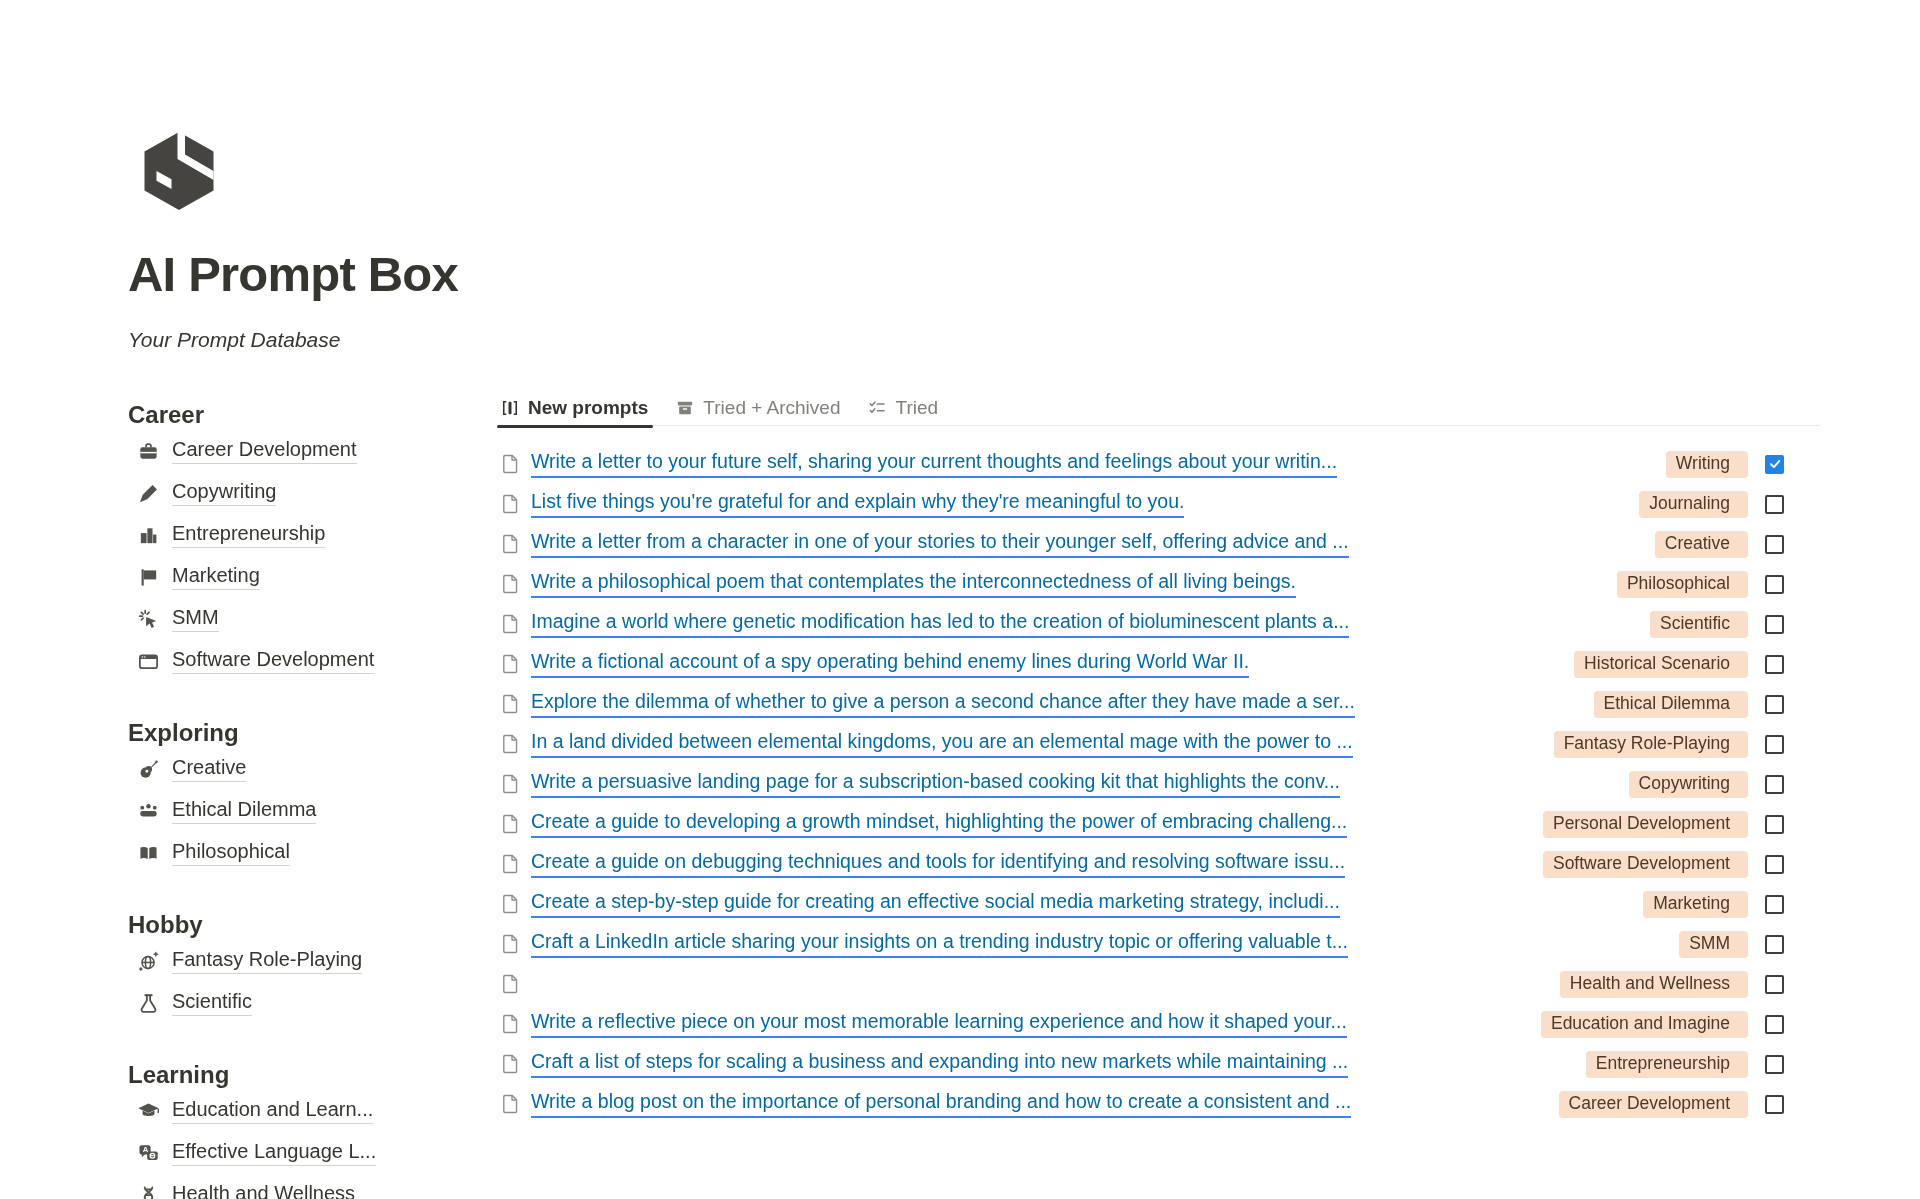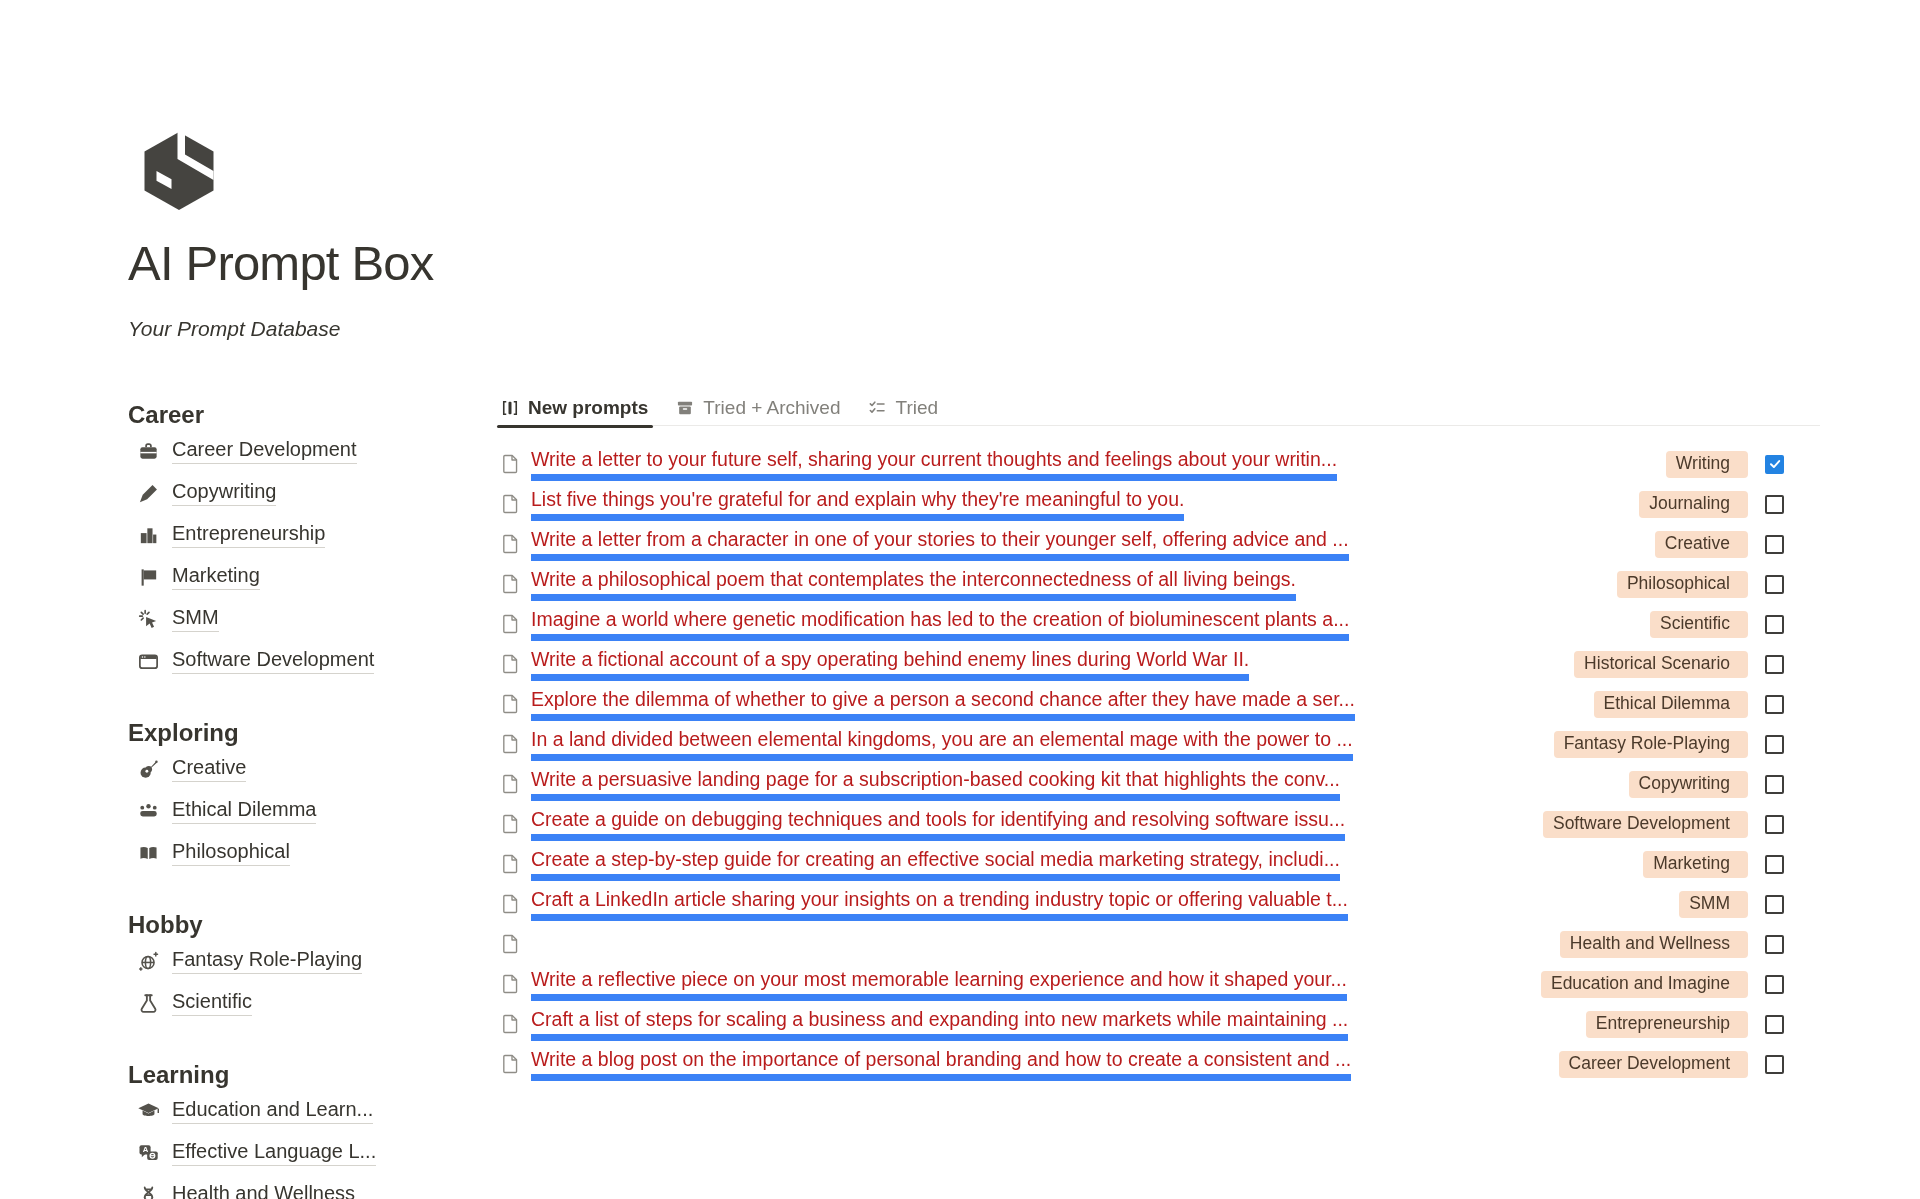--- a/index.html
+++ b/index.html
@@ -4,21 +4,21 @@
 <style>
   * { box-sizing: border-box; margin: 0; padding: 0; }
   html,body { background:#fff; }
   body { font-family:"Liberation Sans", sans-serif; color:#37352f; }
   .page { position:relative; width:1920px; height:1199px; background:#fff; overflow:hidden; }
 
   
   .header { position:absolute; left:128px; top:128px; }
   .logo { margin-left:12px; width:78px; height:86px; color:#454440; }
   .logo svg { width:78px; height:86px; display:block; }
-  .page-title { margin-top:21px; font-size:49px; font-weight:400; letter-spacing:-0.8px; color:#37352f; }
+  .page-title { margin-top:32px; font-size:49px; font-weight:700; letter-spacing:-0.8px; color:#37352f; }
   .page-subtitle { margin-top:26px; font-size:21px; font-weight:400; font-style:italic; color:#37352f; }
 
   
   .sidebar { position:absolute; left:128px; top:400px; width:320px; }
   .side-section { margin-bottom:36px; }
   .side-heading { font-size:24px; font-weight:700; line-height:30px; color:#37352f; }
   .side-items { margin-top:0; }
   .side-item { display:flex; align-items:center; height:42px; padding-left:9px; cursor:pointer; }
   .side-item .icn { width:23px; height:23px; color:#54524c; flex:0 0 23px; display:flex; align-items:center; }
   .side-item .icn svg { width:23px; height:23px; }
@@ -38,22 +38,22 @@
   .tab.inactive { color:#82807b; }
   .tab.inactive .t-lbl { font-weight:400; color:#82807b; }
   .tab.inactive .t-icn { color:#82807b; }
   .tab.active::after { content:""; position:absolute; left:-3px; right:-5px; bottom:-2px;
                        height:3px; background:#37352f; border-radius:2px; }
 
   .rows { margin-top:18px; padding-right:36px; }
   .row { display:flex; align-items:center; height:40px; }
   .f-icn { width:20px; height:22px; color:#8f8d87; flex:0 0 20px; display:flex; align-items:center; }
   .f-icn svg { width:20px; height:22px; }
-  .prompt { margin-left:11px; font-size:19.5px; color:#b91c1c; white-space:nowrap;
-            border-bottom:7px solid #3b82f6; padding-bottom:3px; cursor:pointer; }
+  .prompt { margin-left:11px; font-size:19.5px; color:#0369a1; white-space:nowrap;
+            border-bottom:2px solid #3b82f6; padding-bottom:3px; cursor:pointer; }
   .pill { margin-left:auto; background:#fadec9; color:#4b3a2b; font-size:17.5px;
           padding:2px 18px 4px 10px; border-radius:4px; white-space:nowrap; cursor:pointer; }
   .cbox { margin-left:17px; width:19px; height:19px; border:2px solid #3f3e3b; border-radius:2px;
           background:#fff; flex:0 0 19px; display:flex; align-items:center; justify-content:center; cursor:pointer; }
   .cbox.checked { background:#2383e2; border-color:#2383e2; }
   .cbox svg { width:14px; height:14px; display:none; }
   .cbox.checked svg { display:block; }
 </style>
 </head>
 <body>
@@ -414,20 +414,33 @@
             <span style="display:flex"></span>
           </span>
         </div>
         <div class="row">
           <span class="f-icn">
             <svg viewBox="0 0 22 24">
               <path d="M5.4 2.6 h8 l4.8 4.8 V20.2 a1.2 1.2 0 0 1 -1.2 1.2 H5.4 a1.2 1.2 0 0 1 -1.2 -1.2 V3.8 a1.2 1.2 0 0 1 1.2 -1.2 z" fill="none" stroke="currentColor" stroke-width="1.5" stroke-linejoin="round"></path>
               <path d="M13.2 2.8 V7.6 h4.8" fill="none" stroke="currentColor" stroke-width="1.5" stroke-linejoin="round"></path>
             </svg>
           </span>
+          <span class="prompt">Create a guide to developing a growth mindset, highlighting the power of embracing challeng...</span>
+          <span class="pill">Personal Development</span>
+          <span class="cbox">
+            <span style="display:flex"></span>
+          </span>
+        </div>
+        <div class="row">
+          <span class="f-icn">
+            <svg viewBox="0 0 22 24">
+              <path d="M5.4 2.6 h8 l4.8 4.8 V20.2 a1.2 1.2 0 0 1 -1.2 1.2 H5.4 a1.2 1.2 0 0 1 -1.2 -1.2 V3.8 a1.2 1.2 0 0 1 1.2 -1.2 z" fill="none" stroke="currentColor" stroke-width="1.5" stroke-linejoin="round"></path>
+              <path d="M13.2 2.8 V7.6 h4.8" fill="none" stroke="currentColor" stroke-width="1.5" stroke-linejoin="round"></path>
+            </svg>
+          </span>
           <span class="prompt">Create a guide on debugging techniques and tools for identifying and resolving software issu...</span>
           <span class="pill">Software Development</span>
           <span class="cbox">
             <span style="display:flex"></span>
           </span>
         </div>
         <div class="row">
           <span class="f-icn">
             <svg viewBox="0 0 22 24">
               <path d="M5.4 2.6 h8 l4.8 4.8 V20.2 a1.2 1.2 0 0 1 -1.2 1.2 H5.4 a1.2 1.2 0 0 1 -1.2 -1.2 V3.8 a1.2 1.2 0 0 1 1.2 -1.2 z" fill="none" stroke="currentColor" stroke-width="1.5" stroke-linejoin="round"></path>

